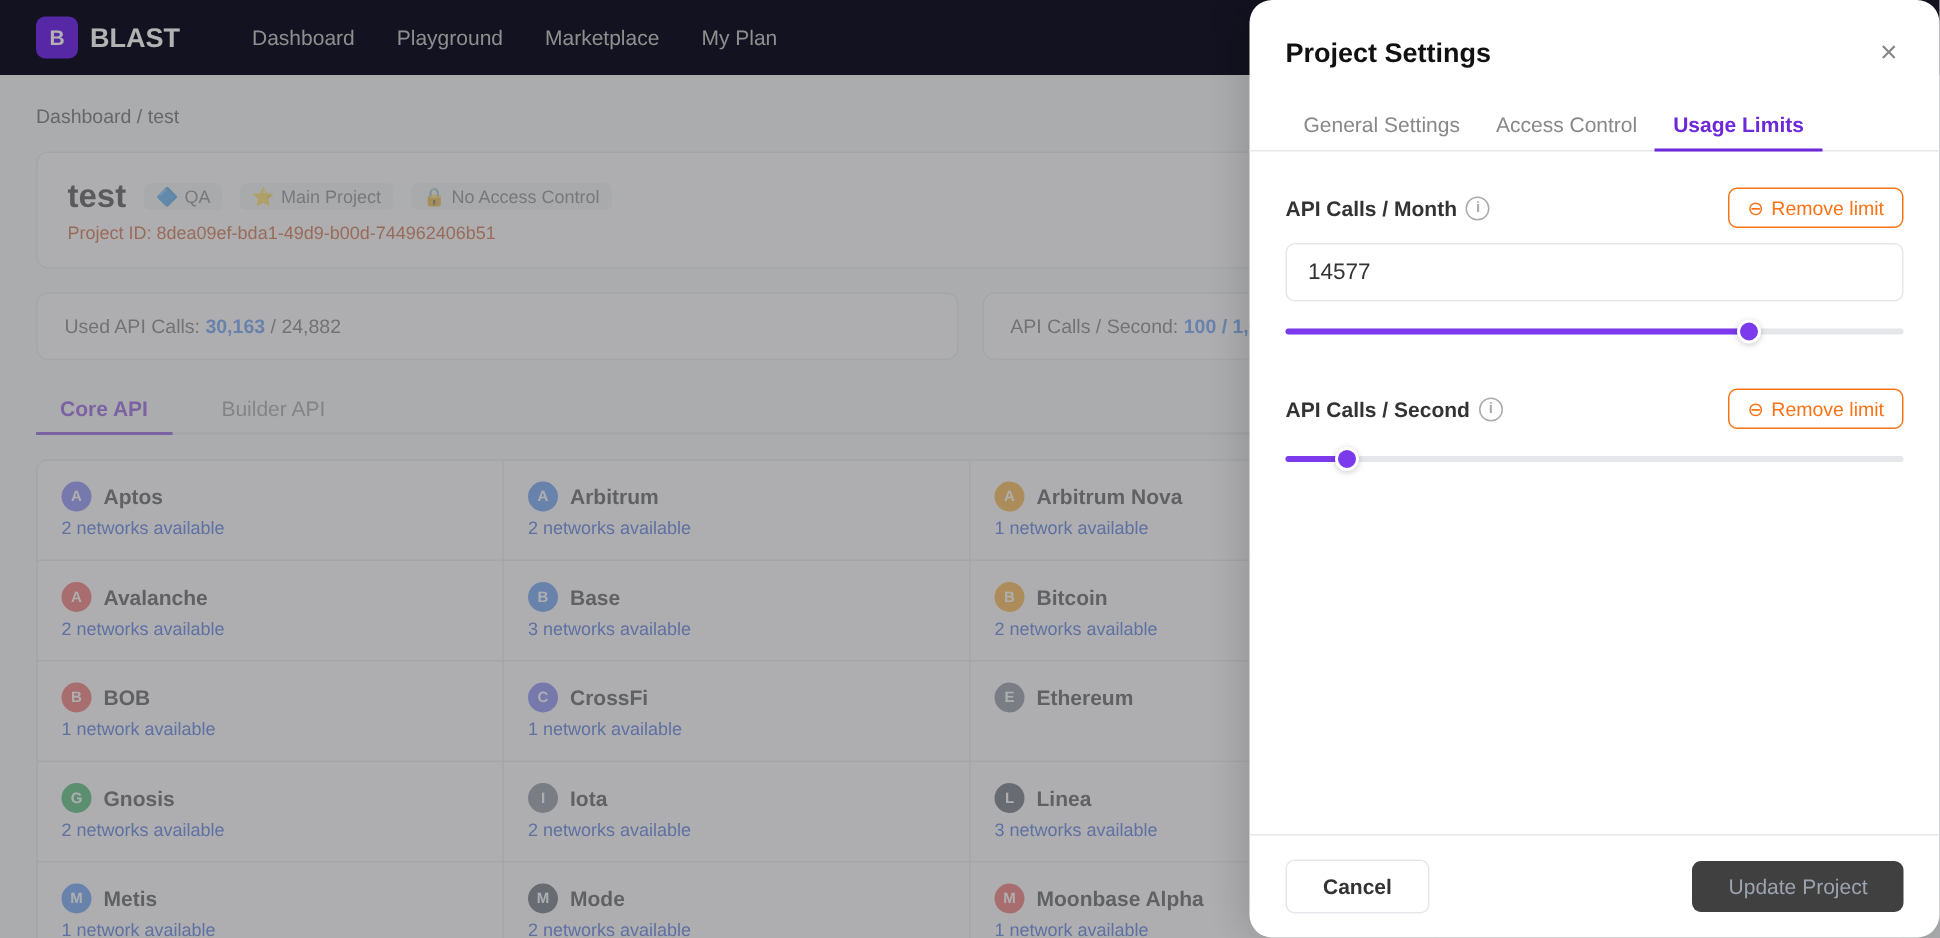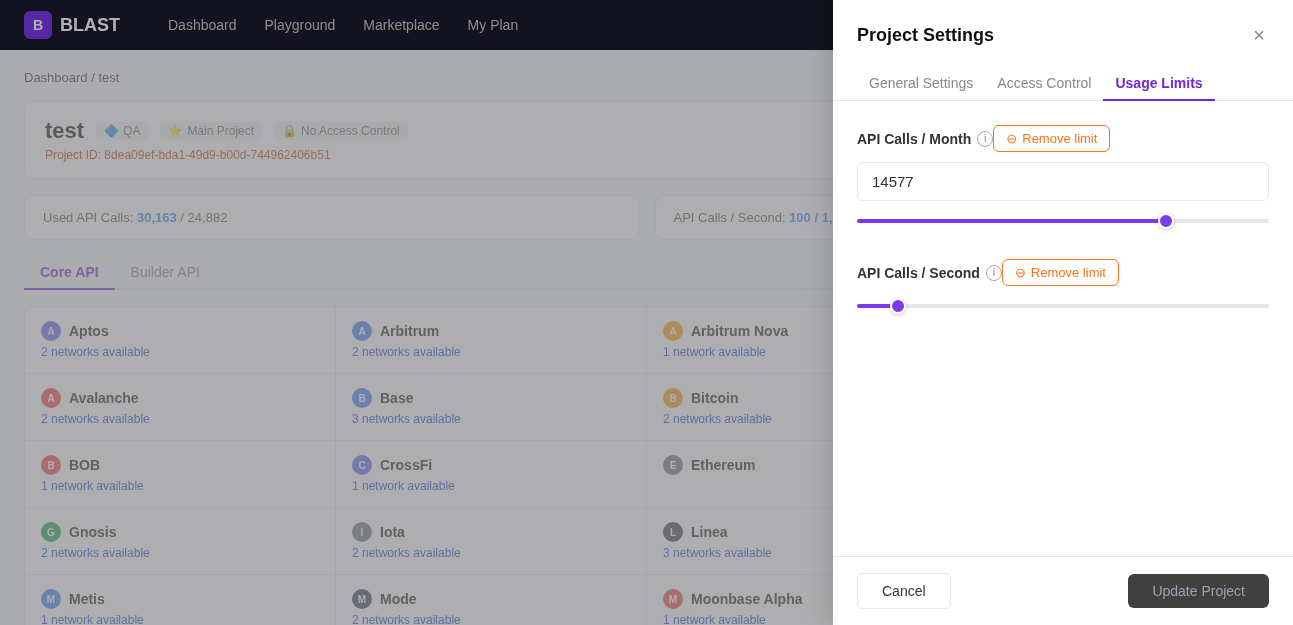--- a/index.html
+++ b/index.html
@@ -102,21 +102,21 @@
       border: 1px solid #e5e7eb;
       border-radius: 8px;
       padding: 14px 18px;
       font-size: 13px;
       color: #555;
     }
     .stat-card strong { color: #3b82f6; }
 
     .tabs-row {
       display: flex;
-      gap: 0;
+      gap: 17px;
       border-bottom: 2px solid #e5e7eb;
       margin-bottom: 16px;
     }
     .tab {
       font-size: 14px;
       padding: 8px 16px;
       cursor: pointer;
       color: #888;
       border-bottom: 2px solid transparent;
       margin-bottom: -2px;
@@ -185,20 +185,21 @@
     .panel {
       position: fixed;
       top: 0; right: 0;
       width: 460px;
       height: 100%;
       background: #fff;
       z-index: 101;
       display: flex;
       flex-direction: column;
       box-shadow: -4px 0 24px rgba(0,0,0,0.15);
+      border-radius: 15px;
     }
     .panel-header {
       display: flex;
       align-items: center;
       justify-content: space-between;
       padding: 20px 24px 0;
     }
     .panel-title {
       font-size: 18px;
       font-weight: 700;
@@ -235,20 +236,21 @@
       flex: 1;
       padding: 24px;
       overflow-y: auto;
     }
     .limit-section {
       margin-bottom: 28px;
     }
     .limit-label-row {
       display: flex;
       align-items: center;
+      justify-content: space-between;
       margin-bottom: 10px;
     }
     .limit-label {
       font-size: 14px;
       font-weight: 600;
       color: #333;
       display: flex;
       align-items: center;
       gap: 6px;
     }
@@ -326,21 +328,21 @@
       align-items: center;
     }
     .cancel-btn {
       background: #fff;
       border: 1.5px solid #e5e7eb;
       color: #333;
       font-size: 14px;
       padding: 9px 24px;
       border-radius: 6px;
       cursor: pointer;
-      font-weight: 400;
+      font-weight: 700;
     }
     .update-btn {
       background: #404040;
       border: none;
       color: #9ca3af;
       font-size: 14px;
       padding: 9px 24px;
       border-radius: 6px;
       cursor: not-allowed;
       font-weight: 500;

